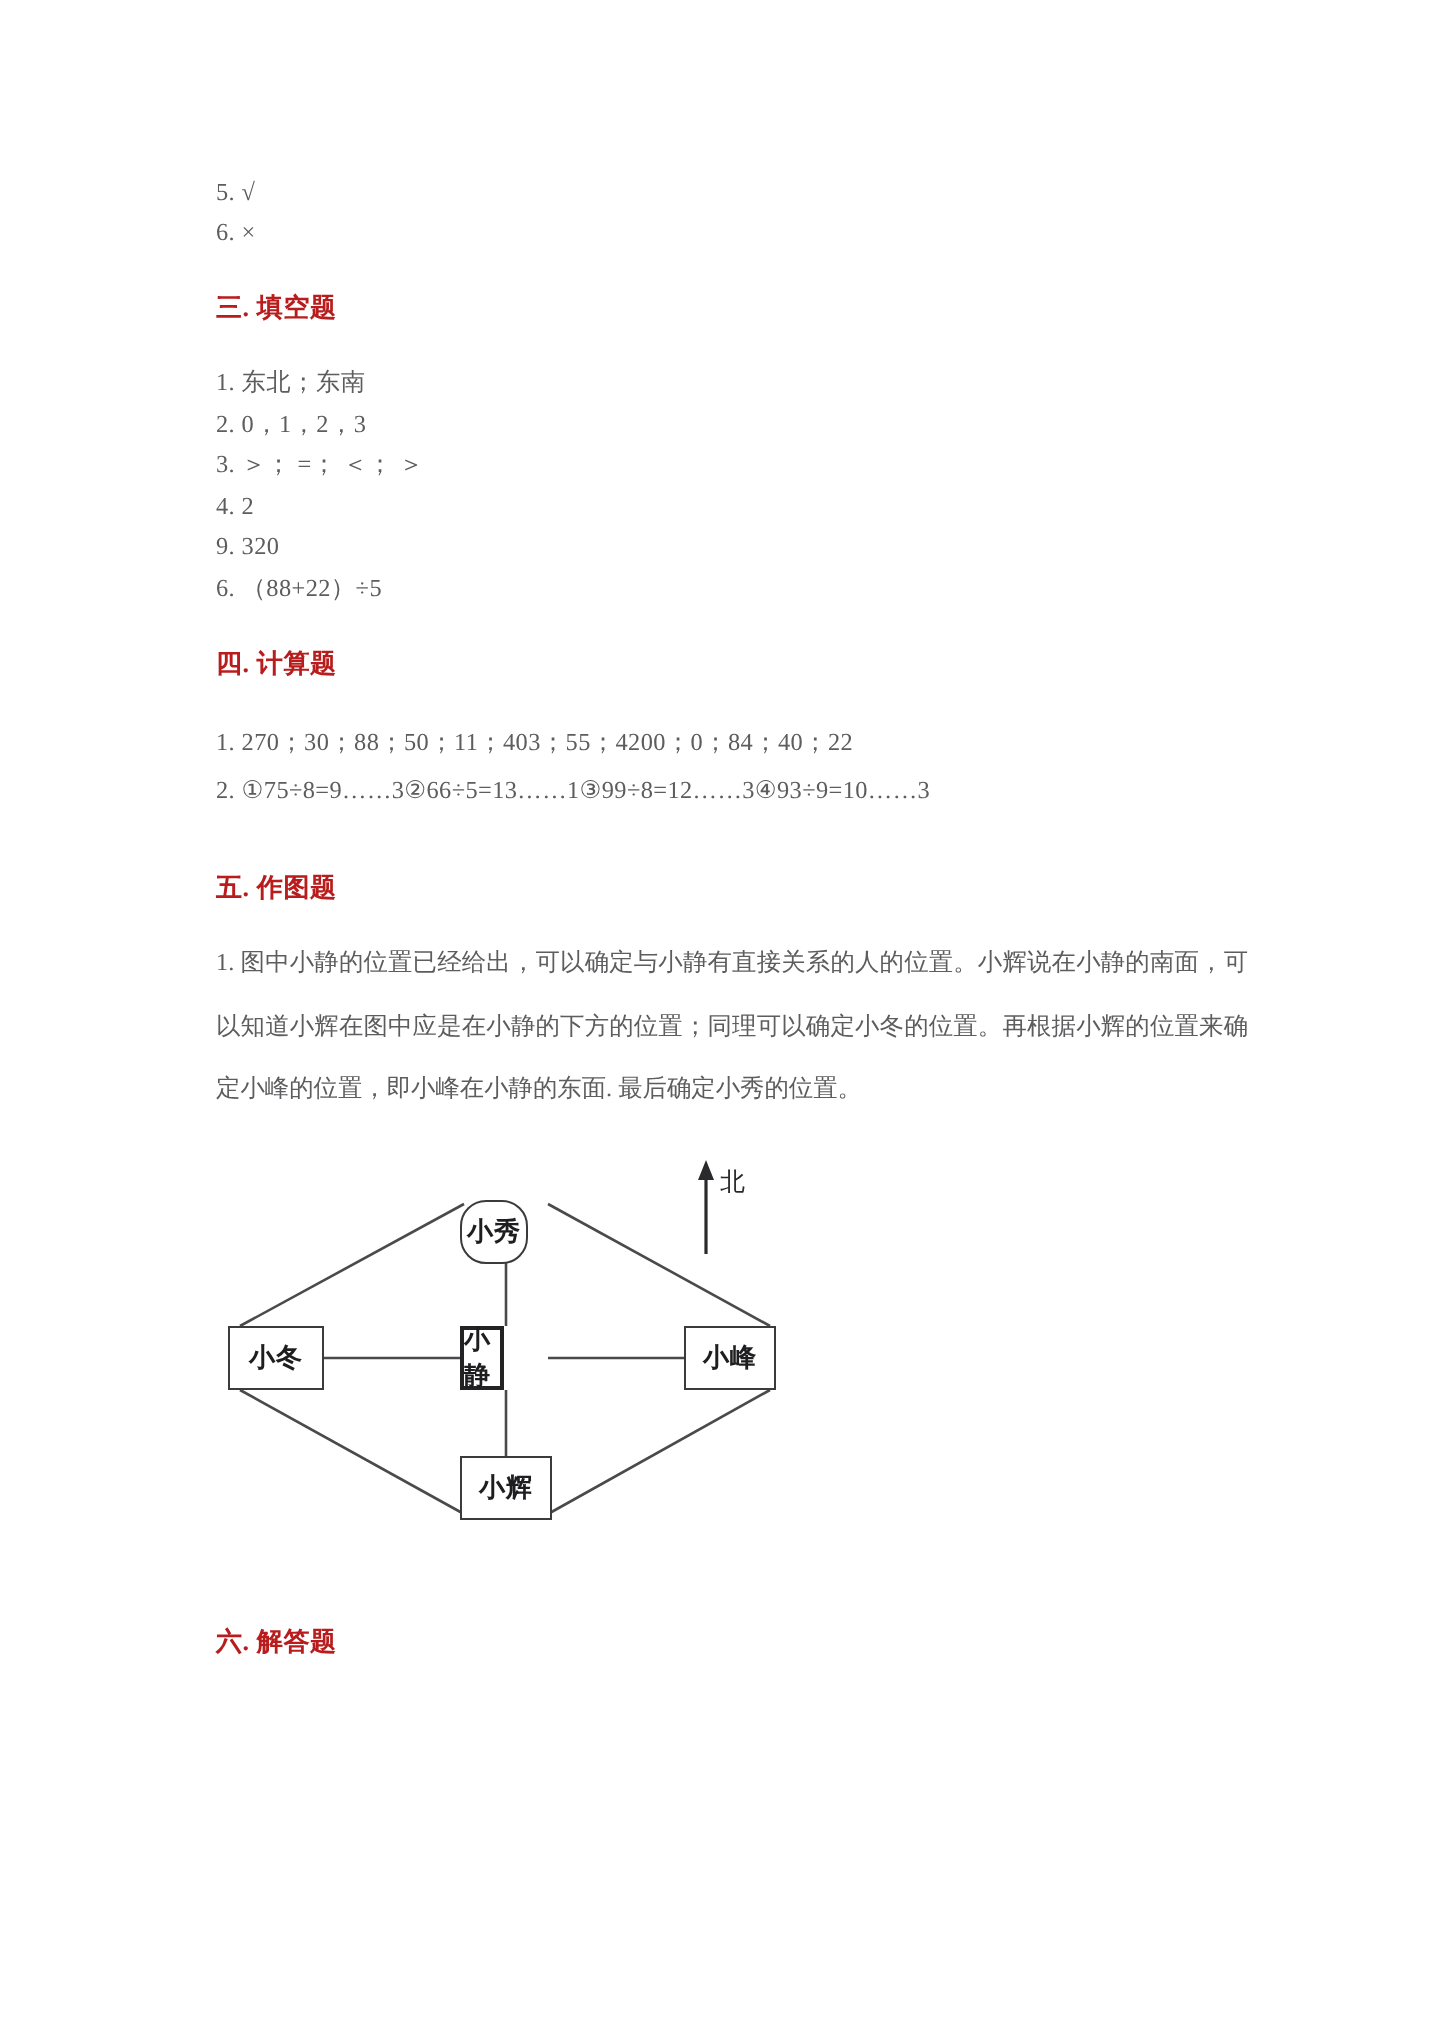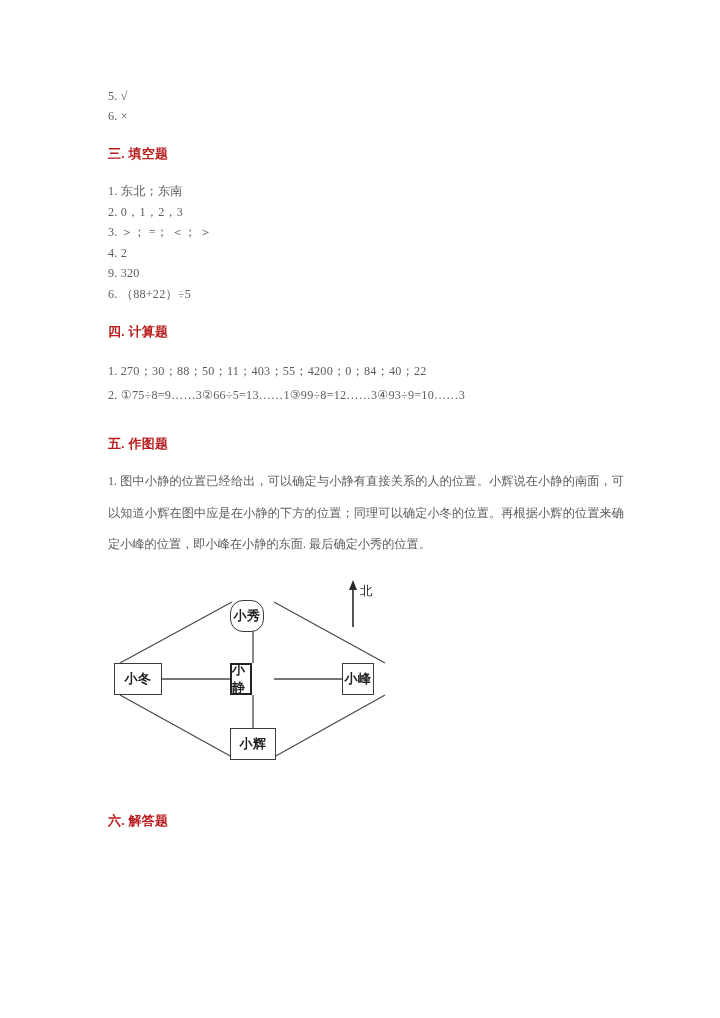--- a/index.html
+++ b/index.html
@@ -160,21 +160,21 @@
       </div>
 
       <div class="node-box" style="left:122px; top:25px;  width:34px; height:32px;border-radius:13px;">
         <span>小秀</span>
       </div>
 
       <div class="node-box center" style="left:122px; top:88px; width:22px; height:32px;">
         <span>小静</span>
       </div>
 
-      <div class="node-box" style="left:234px; top:88px;  width:32px; height:32px;">
+      <div class="node-box" style="left:234px; top:88px;  width:46px; height:32px;">
         <span>小峰</span>
       </div>
 
       <div class="node-box" style="left:122px; top:153px; width:46px; height:32px;">
         <span>小辉</span>
       </div>
 
       <div class="north-label" style="left:252px; top:8px;">北</div>
     </div>
 

